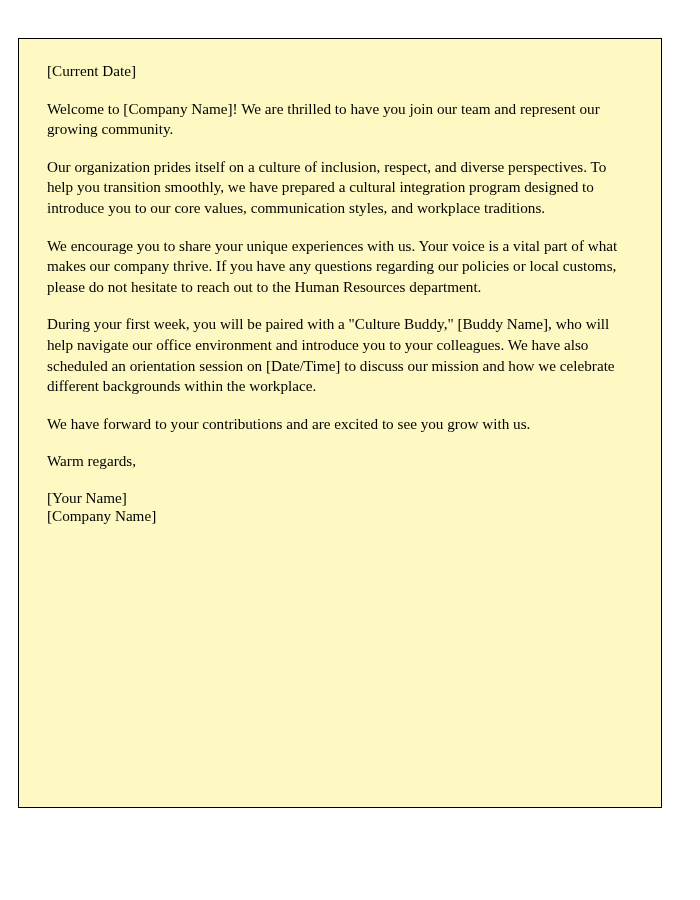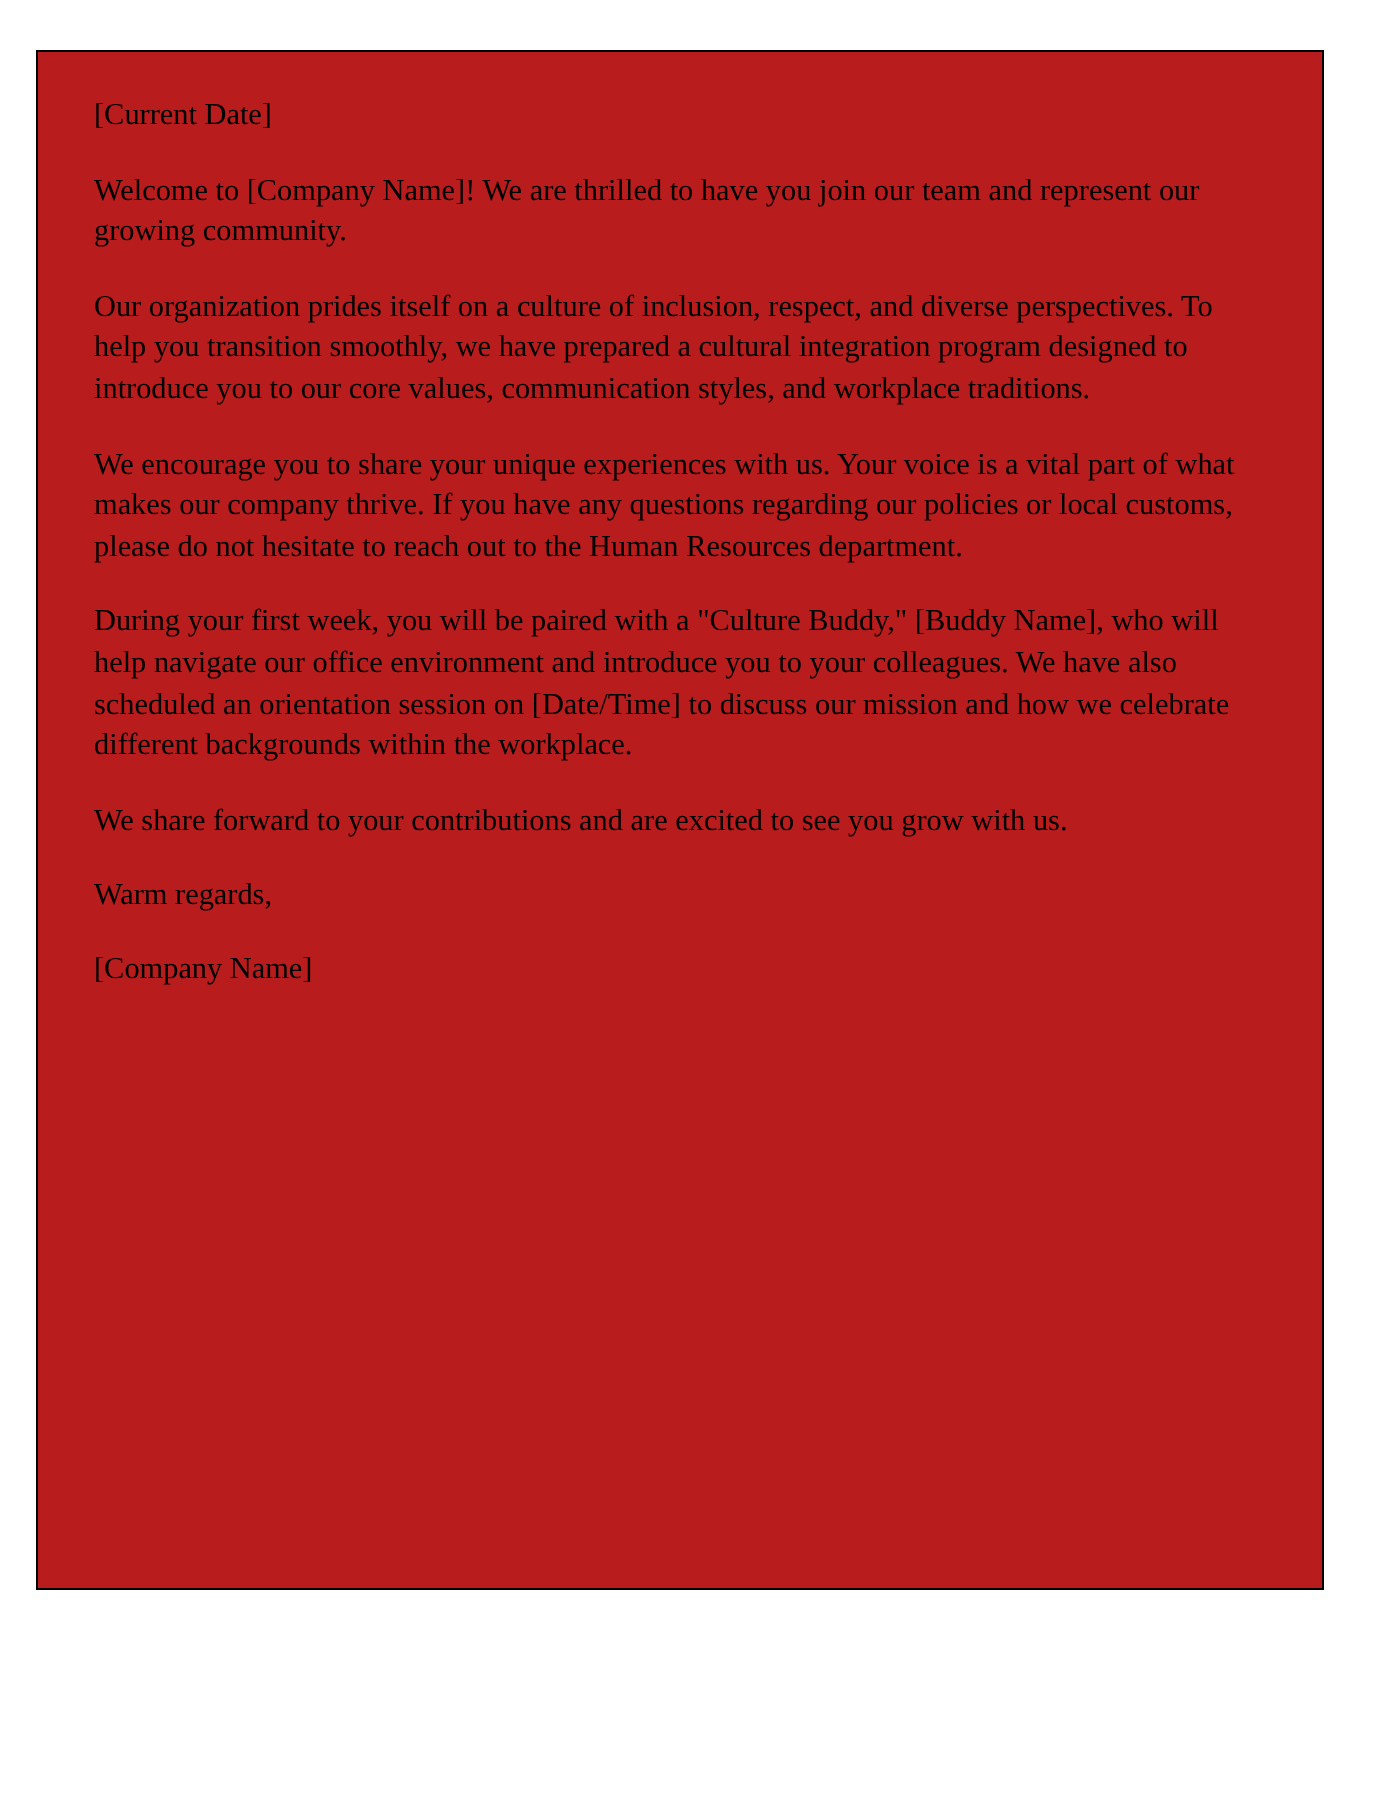--- a/index.html
+++ b/index.html
@@ -15,26 +15,26 @@
   .page {
     position: relative;
     width: 700px;
     height: 900px;
     background: #ffffff;
     box-sizing: border-box;
   }
   .letter-frame {
     position: absolute;
     left: 18px;
-    top: 25px;
+    top: 38px;
     width: 644px;
     height: 770px;
     border: 1px solid #000000;
     box-sizing: border-box;
-    background: #b91c1c;
+    background: #fef9c3;
   }
   .letter-body {
     padding: 22px 30px 0 28px;
     box-sizing: border-box;
   }
   .para {
     font-family: "Liberation Serif", serif;
     font-size: 15.2px;
     line-height: 20.6px;
     color: #000000;
@@ -65,23 +65,24 @@
 
 
       <p class="para">Welcome to [Company Name]! We are thrilled to have you join our team and represent our growing community.</p>
 
       <p class="para">Our organization prides itself on a culture of inclusion, respect, and diverse perspectives. To help you transition smoothly, we have prepared a cultural integration program designed to introduce you to our core values, communication styles, and workplace traditions.</p>
 
       <p class="para">We encourage you to share your unique experiences with us. Your voice is a vital part of what makes our company thrive. If you have any questions regarding our policies or local customs, please do not hesitate to reach out to the Human Resources department.</p>
 
       <p class="para">During your first week, you will be paired with a "Culture Buddy," [Buddy Name], who will help navigate our office environment and introduce you to your colleagues. We have also scheduled an orientation session on [Date/Time] to discuss our mission and how we celebrate different backgrounds within the workplace.</p>
 
-      <p class="para">We share forward to your contributions and are excited to see you grow with us.</p>
+      <p class="para">We have forward to your contributions and are excited to see you grow with us.</p>
 
       <p class="para tight">Warm regards,</p>
 
       <div class="sig-block">
+        <div class="sig-line">[Your Name]</div>
         <div class="sig-line">[Company Name]</div>
       </div>
 
     </div>
   </div>
 </div>
 
 </body></html>

